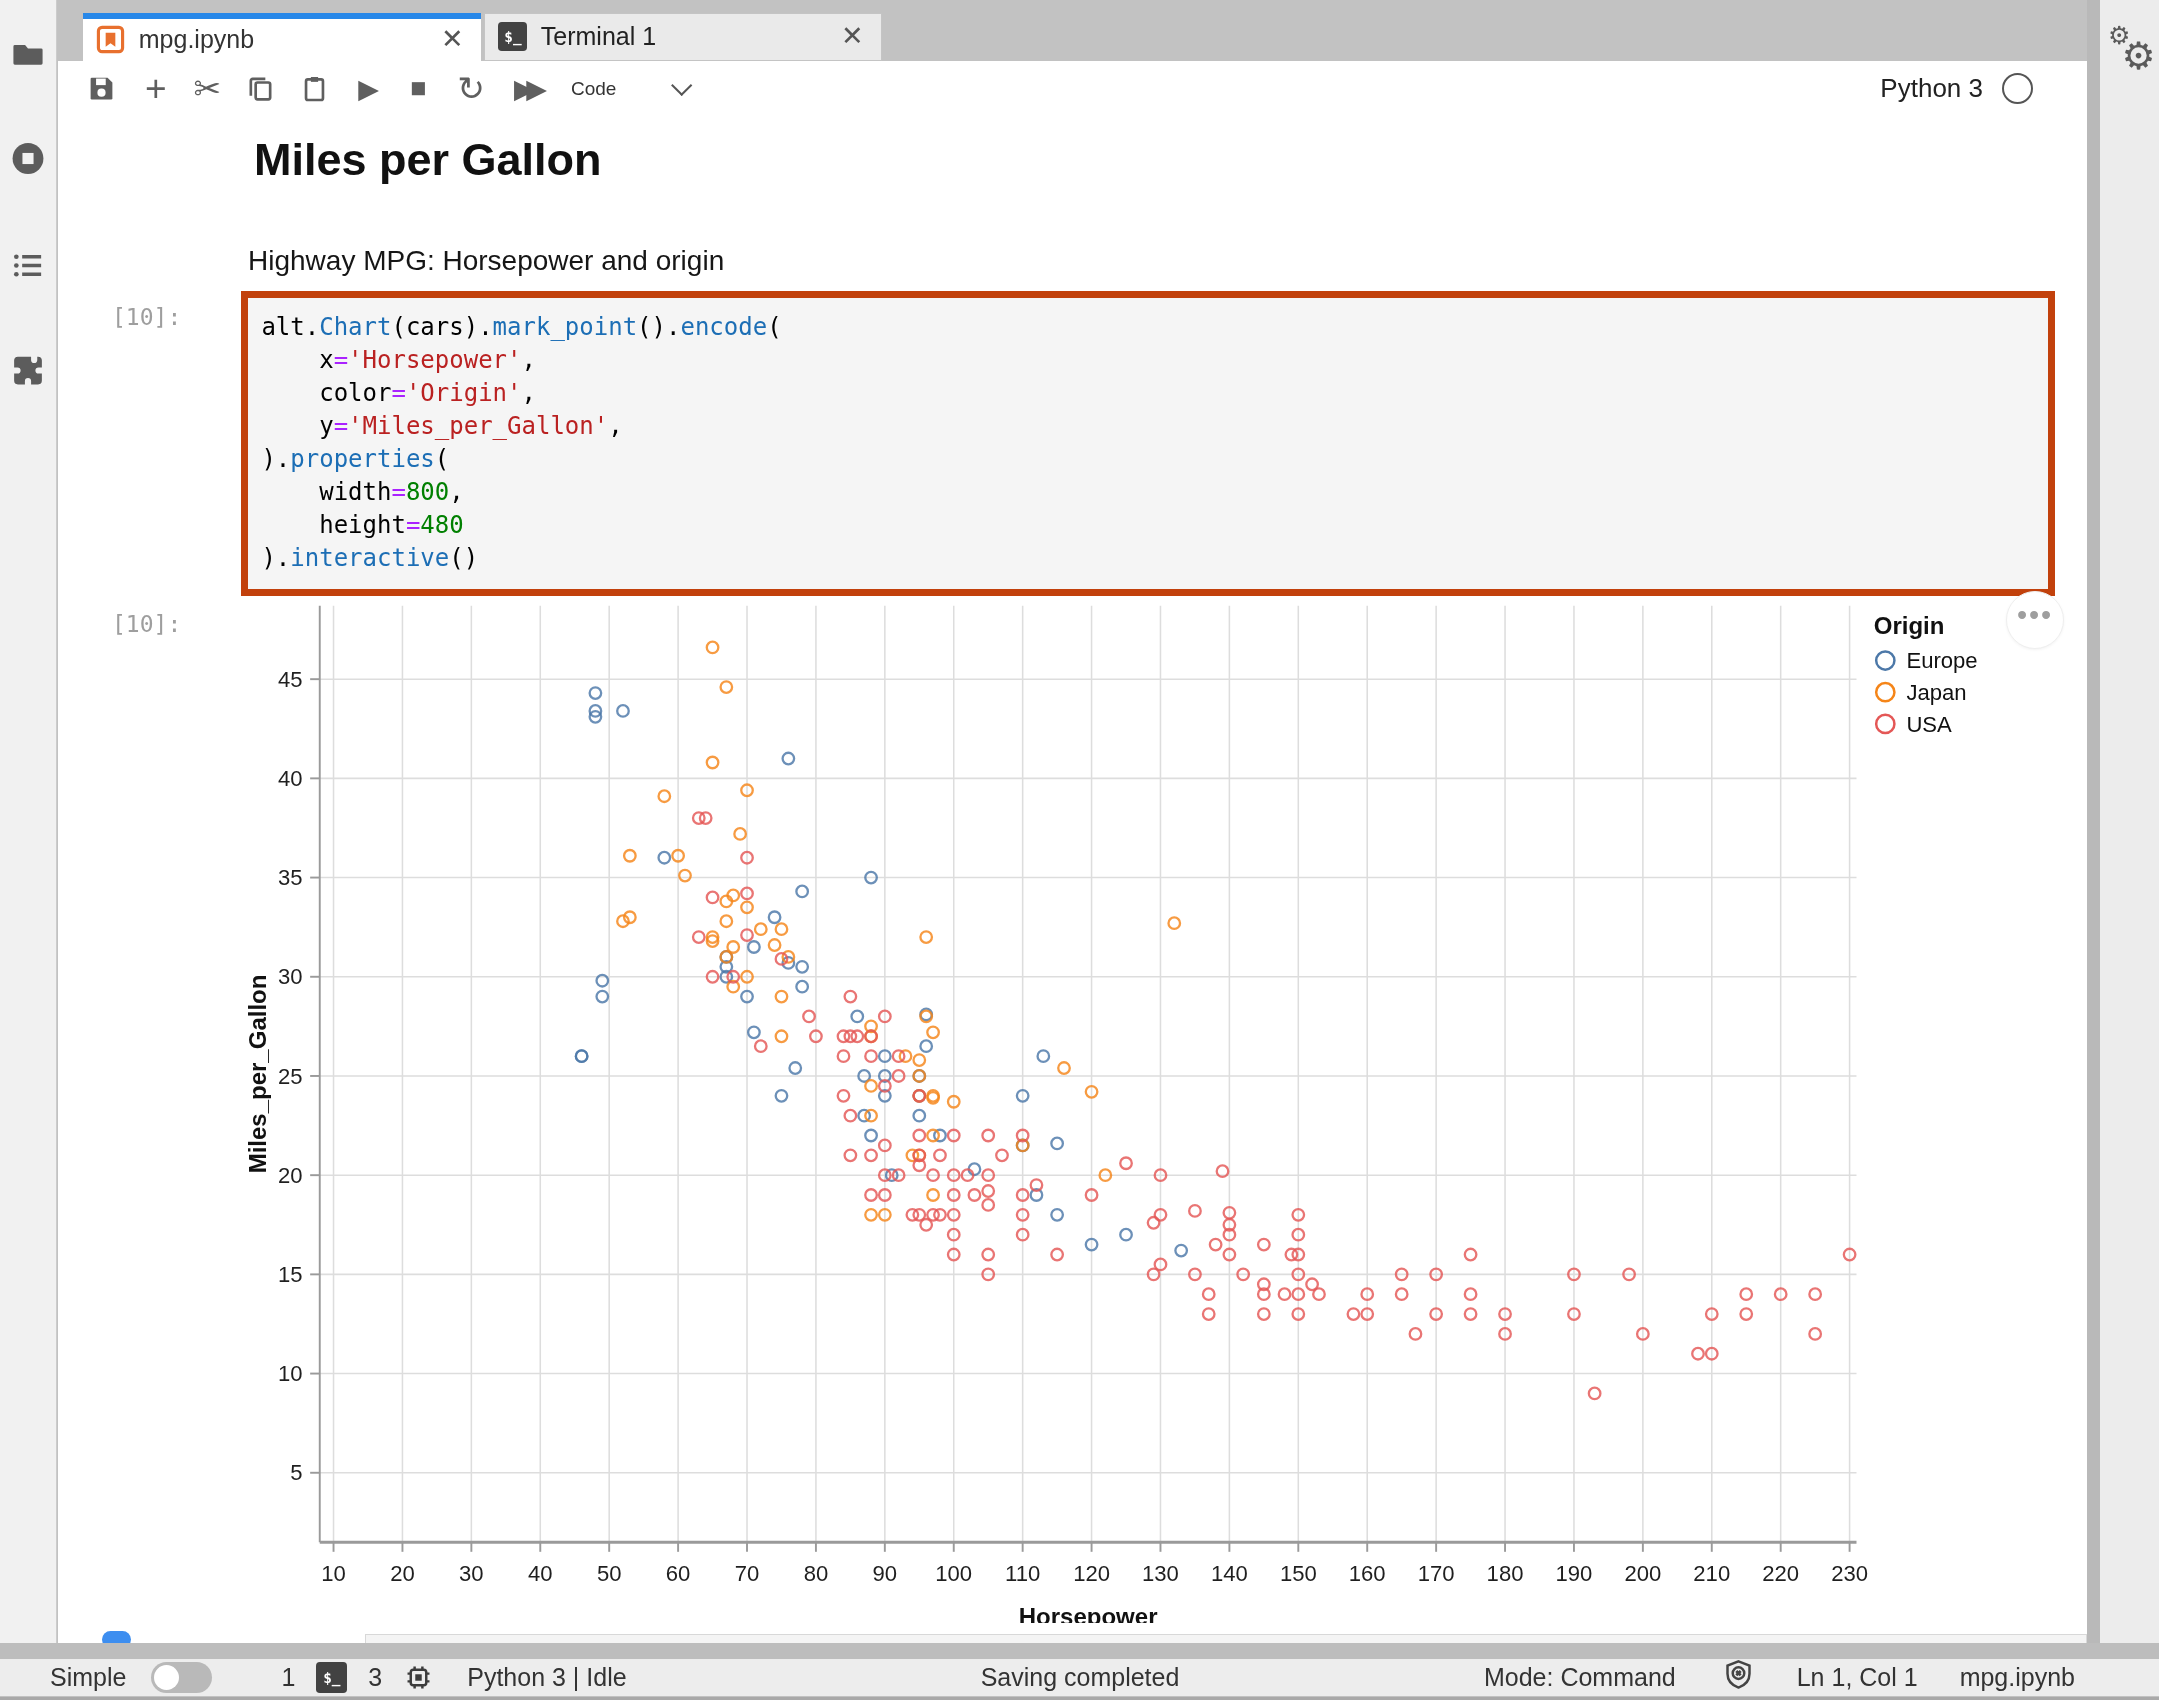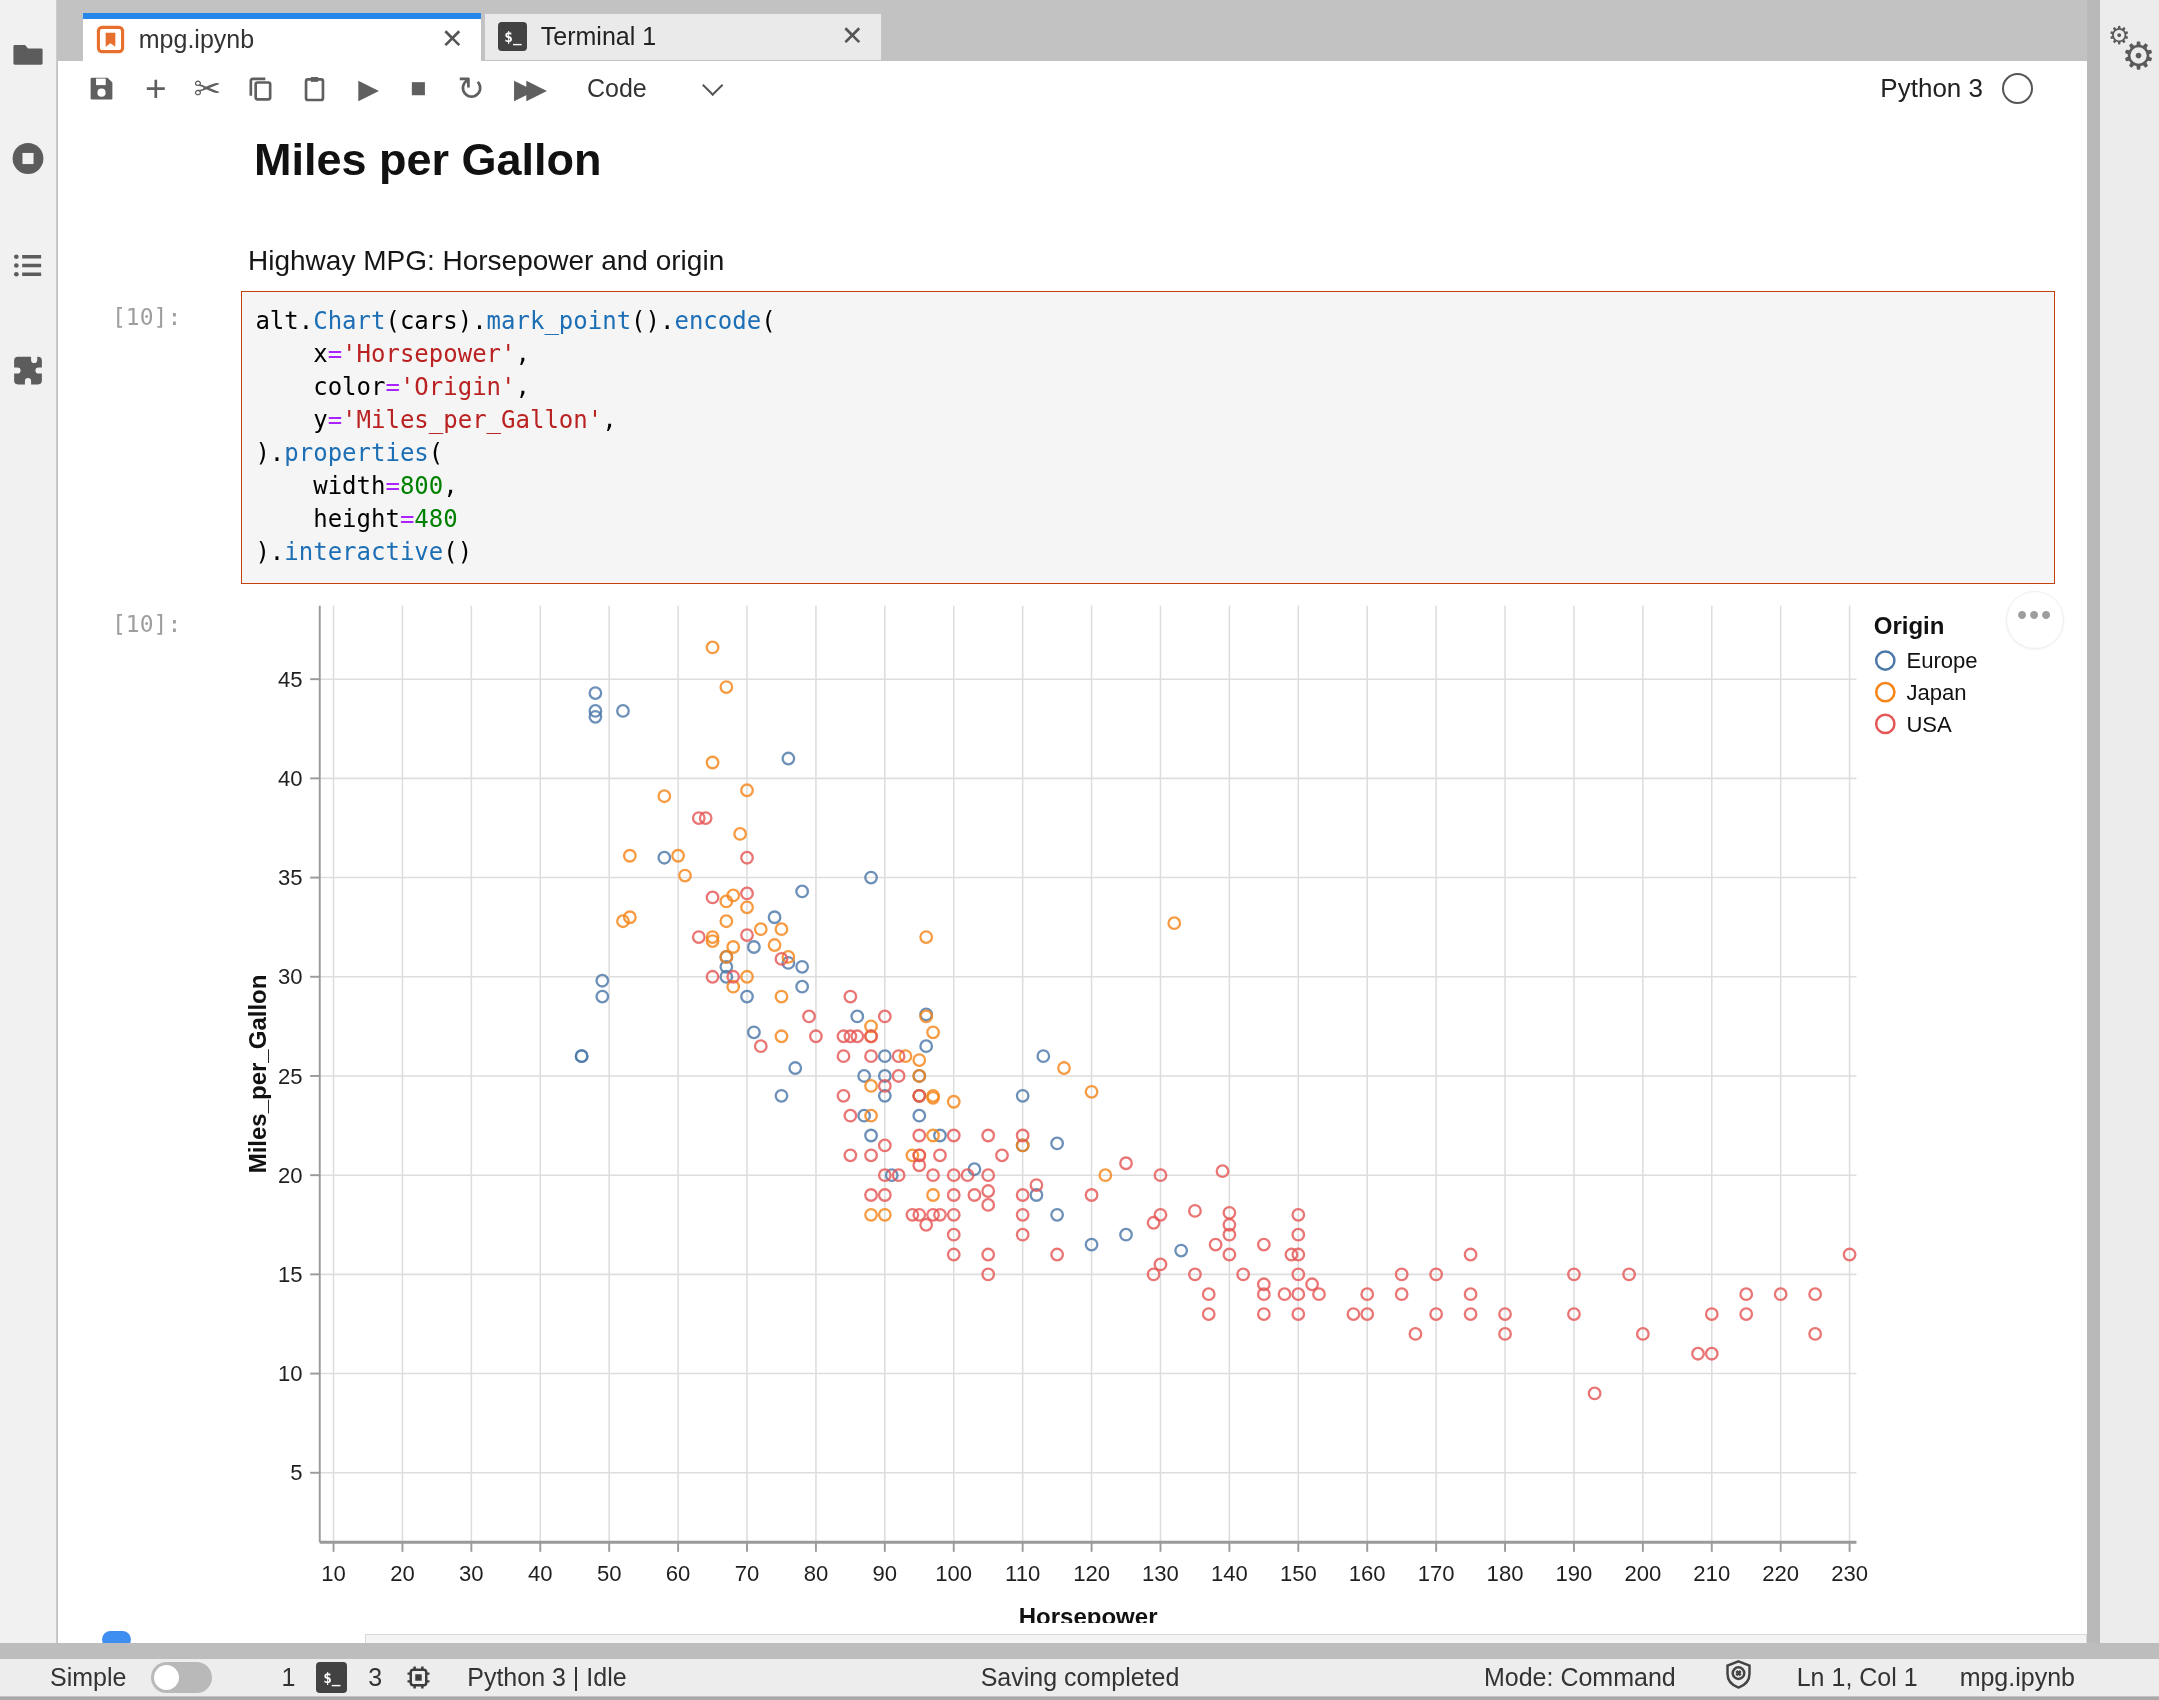--- a/index.html
+++ b/index.html
@@ -29,35 +29,35 @@
   .nb-icon{width:29px;height:29px;margin-left:13.4px;}
   .term-badge{width:29px;height:29px;margin-left:13.4px;background:#424242;border-radius:3.8px;
               color:#fff;font-family:"DejaVu Sans Mono",monospace;font-size:14.4px;font-weight:bold;
               display:flex;align-items:center;justify-content:center;}
   .term-badge.small{margin:0;}
 
   .toolbar{position:absolute;left:0;top:61px;width:100%;height:55px;background:#ffffff;
            border-bottom:1.9px solid #e0e0e0;display:flex;align-items:center;}
   .tb-btn{color:#5f5f5f;display:flex;align-items:center;justify-content:center;height:42px;}
   .tb-glyph{font-size:27px;}
-  .celltype{font-size:25px;color:#333;margin-left:40px;text-align:center;}
+  .celltype{font-size:19px;color:#333;margin-left:24px;text-align:center;}
   .chev{width:13.4px;height:13.4px;border-right:2.9px solid #555;border-bottom:2.9px solid #555;
         transform:rotate(45deg);margin-left:58px;margin-top:-5.8px;}
   .toolbar-right{margin-left:auto;display:flex;align-items:flex-start;margin-right:54px;}
   .kernel-name{font-size:26px;color:#222;}
   .kernel-circle{width:27px;height:27px;border:2.9px solid #555;border-radius:50%;margin-left:19px;}
 
   .content{position:absolute;left:0;top:115px;width:100%;height:1528px;background:#ffffff;}
 
   .md-title{position:absolute;left:196px;top:19px;font-size:45px;font-weight:700;color:#111;}
   .md-sub{position:absolute;left:190px;top:130px;font-size:28px;color:#161616;}
 
   .prompt{position:absolute;font-family:"DejaVu Sans Mono",monospace;font-size:23px;color:#9e9e9e;}
   .code-cell{position:absolute;left:183px;top:176px;width:1814px;background:#f5f5f5;
-             border:1px solid #c2410c;padding:13.4px 0 13.4px 13.4px;box-sizing:border-box;}
+             border:7px solid #c2410c;padding:13.4px 0 13.4px 13.4px;box-sizing:border-box;}
   .code-line{font-family:"DejaVu Sans Mono",monospace;font-size:24px;line-height:33px;white-space:pre;}
 
   .chart-wrap{position:absolute;left:183px;top:482px;width:1846px;height:1026px;}
   .more-btn{position:absolute;left:1948px;top:476px;width:56px;height:56px;border-radius:50%;
             background:#fff;border:1.9px solid #efefef;box-shadow:0 1px 2.9px rgba(0,0,0,.05);
             display:flex;align-items:center;justify-content:center;}
   .more-dots{color:#9e9e9e;font-size:29px;letter-spacing:1.9px;line-height:0;margin-top:-9.6px;}
 
   .blue-dot{position:absolute;left:44px;top:1516px;width:29px;height:17.3px;border-radius:8.6px;background:#3d8ef0;}
   .hscroll{position:absolute;left:307px;top:1519px;width:1720px;height:11.5px;background:#f4f4f4;

